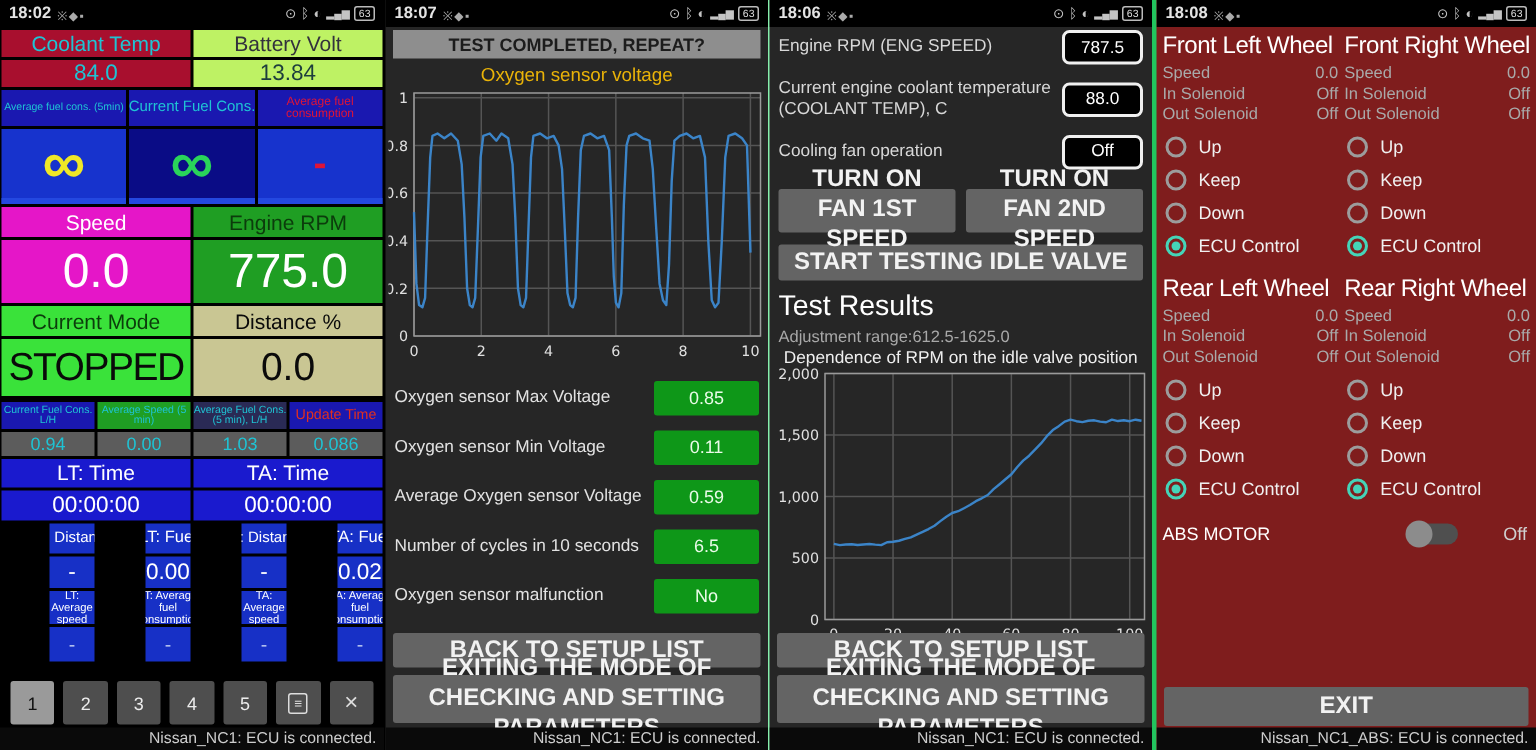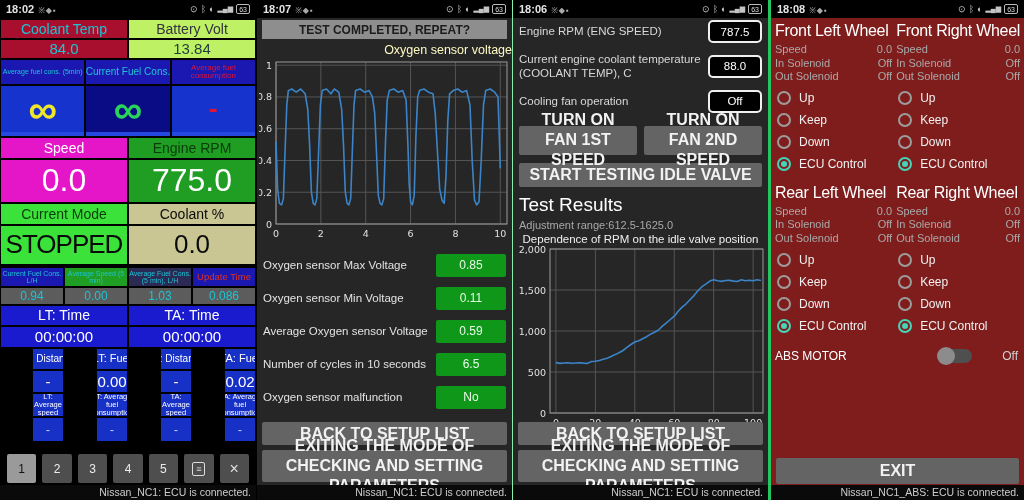--- a/index.html
+++ b/index.html
@@ -42,21 +42,21 @@
 
   .tabs { position:absolute; bottom:17px; left:7px; right:7px; height:29px; display:flex; gap:6px; }
   .tabbtn { flex:1; background:#4e4e4e; color:#ececec; font-size:12px; display:flex; align-items:center; justify-content:center; border-radius:2px; }
   .tabbtn.sel { background:#9a9a9a; color:#111; }
   .jicon { display:flex; align-items:center; justify-content:center; width:13px; height:14px; border:1px solid #ddd; border-radius:2px; font-size:9px; color:#ddd; }
   .xicon { font-size:16px; color:#ddd; }
   .pstatus { position:absolute; bottom:0; left:0; right:0; height:15px; background:#0a0a0a; color:#cdcdcd; font-size:10.5px; text-align:right; padding:1px 5px 0 0; }
 
   
   .banner { margin:2px 5px 0; height:19px; background:#8e8e8e; color:#1c1c1c; font-weight:bold; font-size:12px; display:flex; align-items:center; justify-content:center; }
-  .ctitle { color:#fef9c3; font-size:12.5px; text-align:right; margin-top:4px; }
+  .ctitle { color:#eab308; font-size:12.5px; text-align:center; margin-top:4px; }
   .btn { background:#646464; color:#f2f2f2; font-weight:bold; font-size:16px; display:flex; align-items:center; justify-content:center; text-align:center; border-radius:2px; line-height:1.25; padding:0 8px; }
   .bback { position:absolute; top:422px; left:5px; right:5px; height:23px; }
   .bexit { position:absolute; top:450px; left:5px; right:5px; height:32px; }
   .results { margin:12px 6px 0; }
   .rrow { display:flex; align-items:center; justify-content:space-between; height:24px; margin-bottom:9px; }
   .rlab { color:#e2e2e2; font-size:11.5px; }
   .badge { width:70px; height:23px; background:#0e9718; color:#eafbe8; font-size:12px; display:flex; align-items:center; justify-content:center; border-radius:2px; flex:none; }
 
   
   .frow { display:flex; align-items:center; justify-content:space-between; margin:9px 6px 0; }
@@ -132,21 +132,21 @@
     <div class="g2" style="height:20px;">
       <div class="cell bg-magenta c-white" style="font-size:14px;">Speed</div>
       <div class="cell bg-green c-dkgreen" style="font-size:14px;">Engine RPM</div>
     </div>
     <div class="g2" style="height:42px;">
       <div class="cell bg-magenta c-white" style="font-size:32px;">0.0</div>
       <div class="cell bg-green c-white" style="font-size:32px;">775.0</div>
     </div>
     <div class="g2" style="height:20px;">
       <div class="cell bg-brgreen c-dkgreen" style="font-size:14px;">Current Mode</div>
-      <div class="cell bg-khaki c-black" style="font-size:14px;">Coolant %</div>
+      <div class="cell bg-khaki c-black" style="font-size:14px;">Distance %</div>
     </div>
     <div class="g2" style="height:38px;">
       <div class="cell bg-brgreen c-black nw" style="font-size:26px;letter-spacing:-1px;">STOPPED</div>
       <div class="cell bg-khaki c-black" style="font-size:26px;">0.0</div>
     </div>
     <div class="g4" style="height:18px;margin-top:4px;">
       <div class="cell bg-bluehdr c-cyan" style="font-size:7px;">Current Fuel Cons. L/H</div>
       <div class="cell bg-green c-cyan" style="font-size:7px;">Average Speed (5 min)</div>
       <div class="cell c-cyan" style="font-size:7px;background:#2a2a55;">Average Fuel Cons. (5 min), L/H</div>
       <div class="cell bg-bluehdr nw" style="font-size:9.5px;color:#e03020;">Update Time</div>

